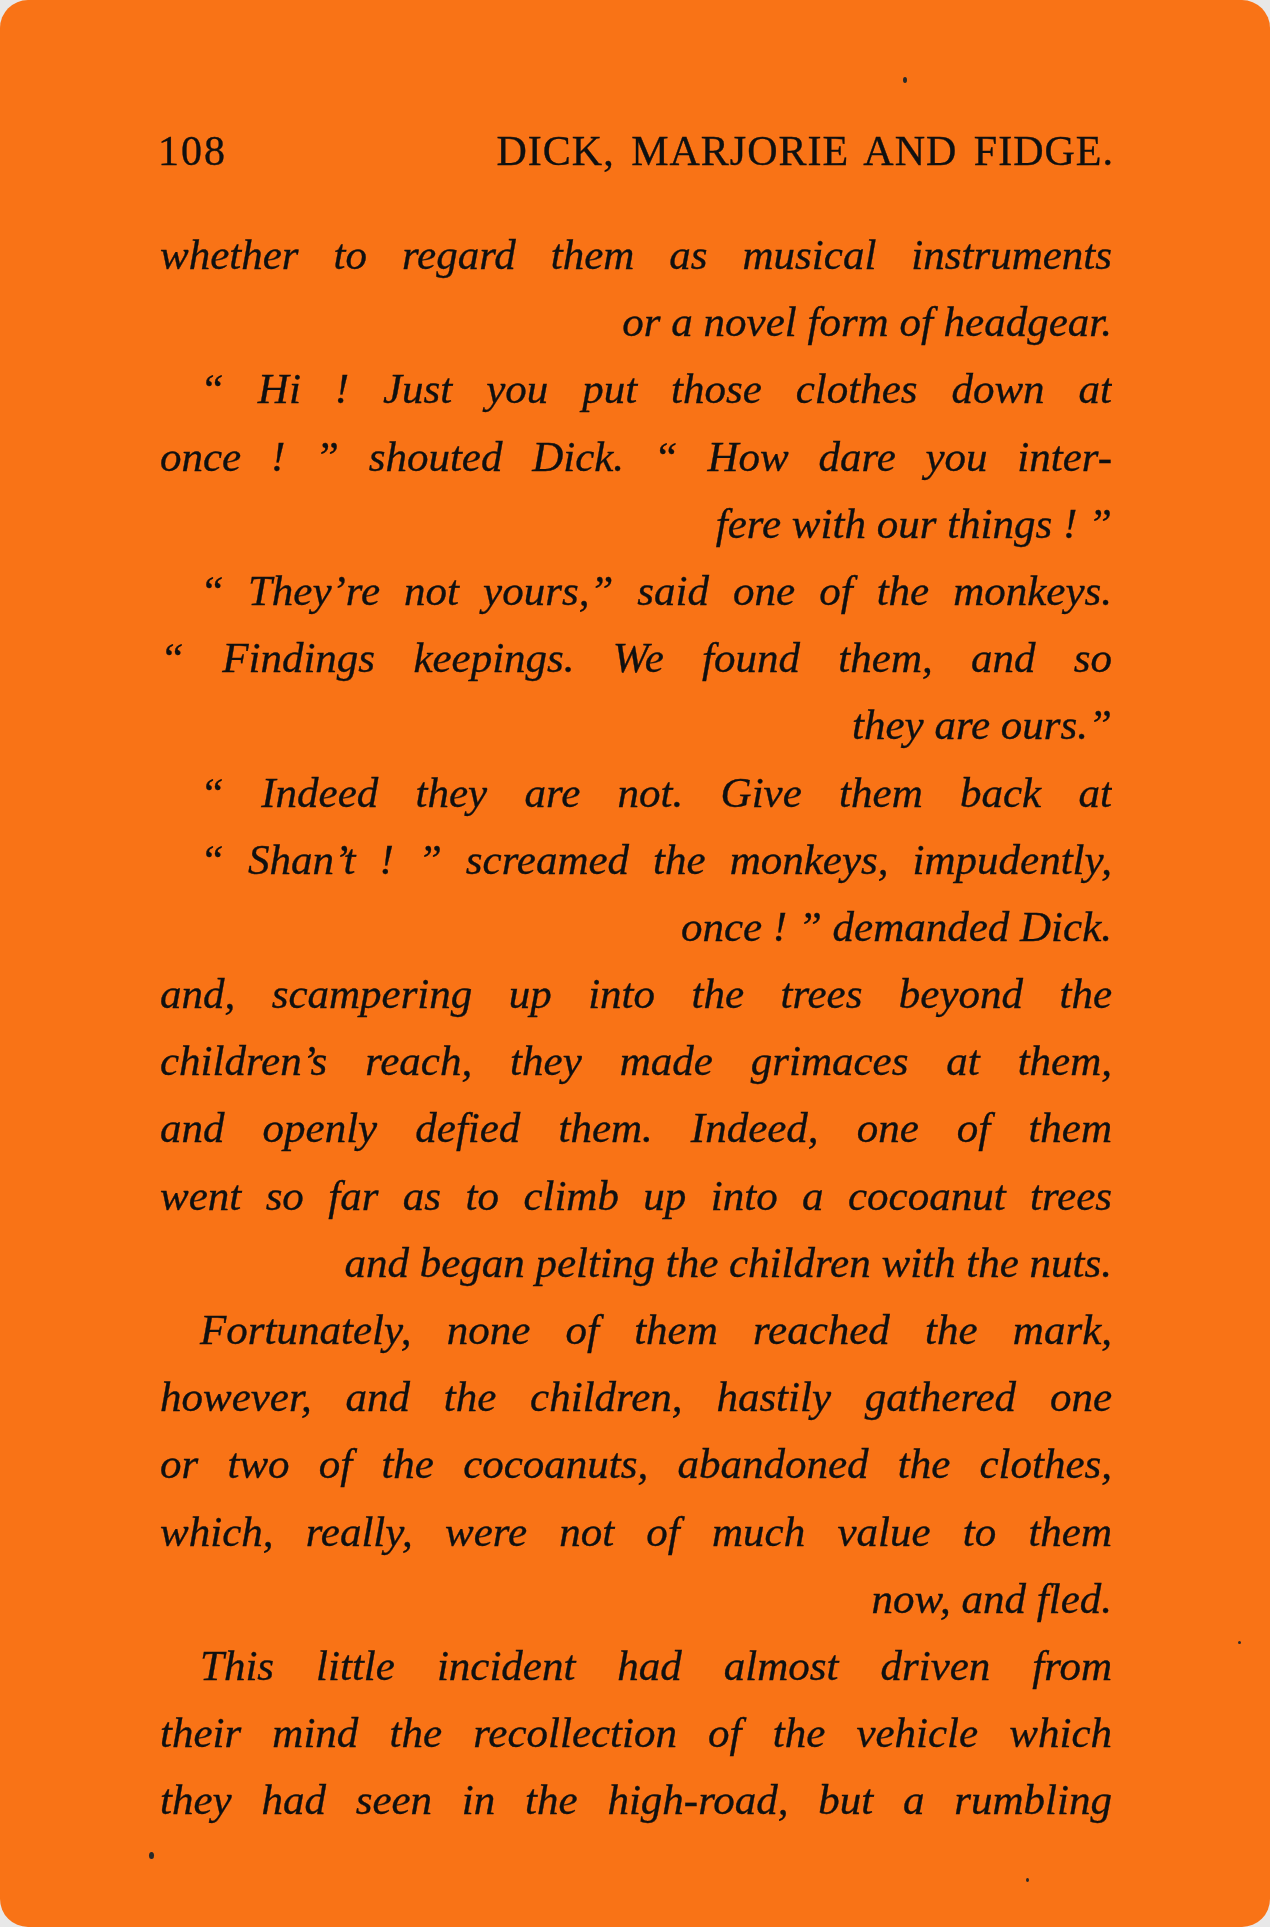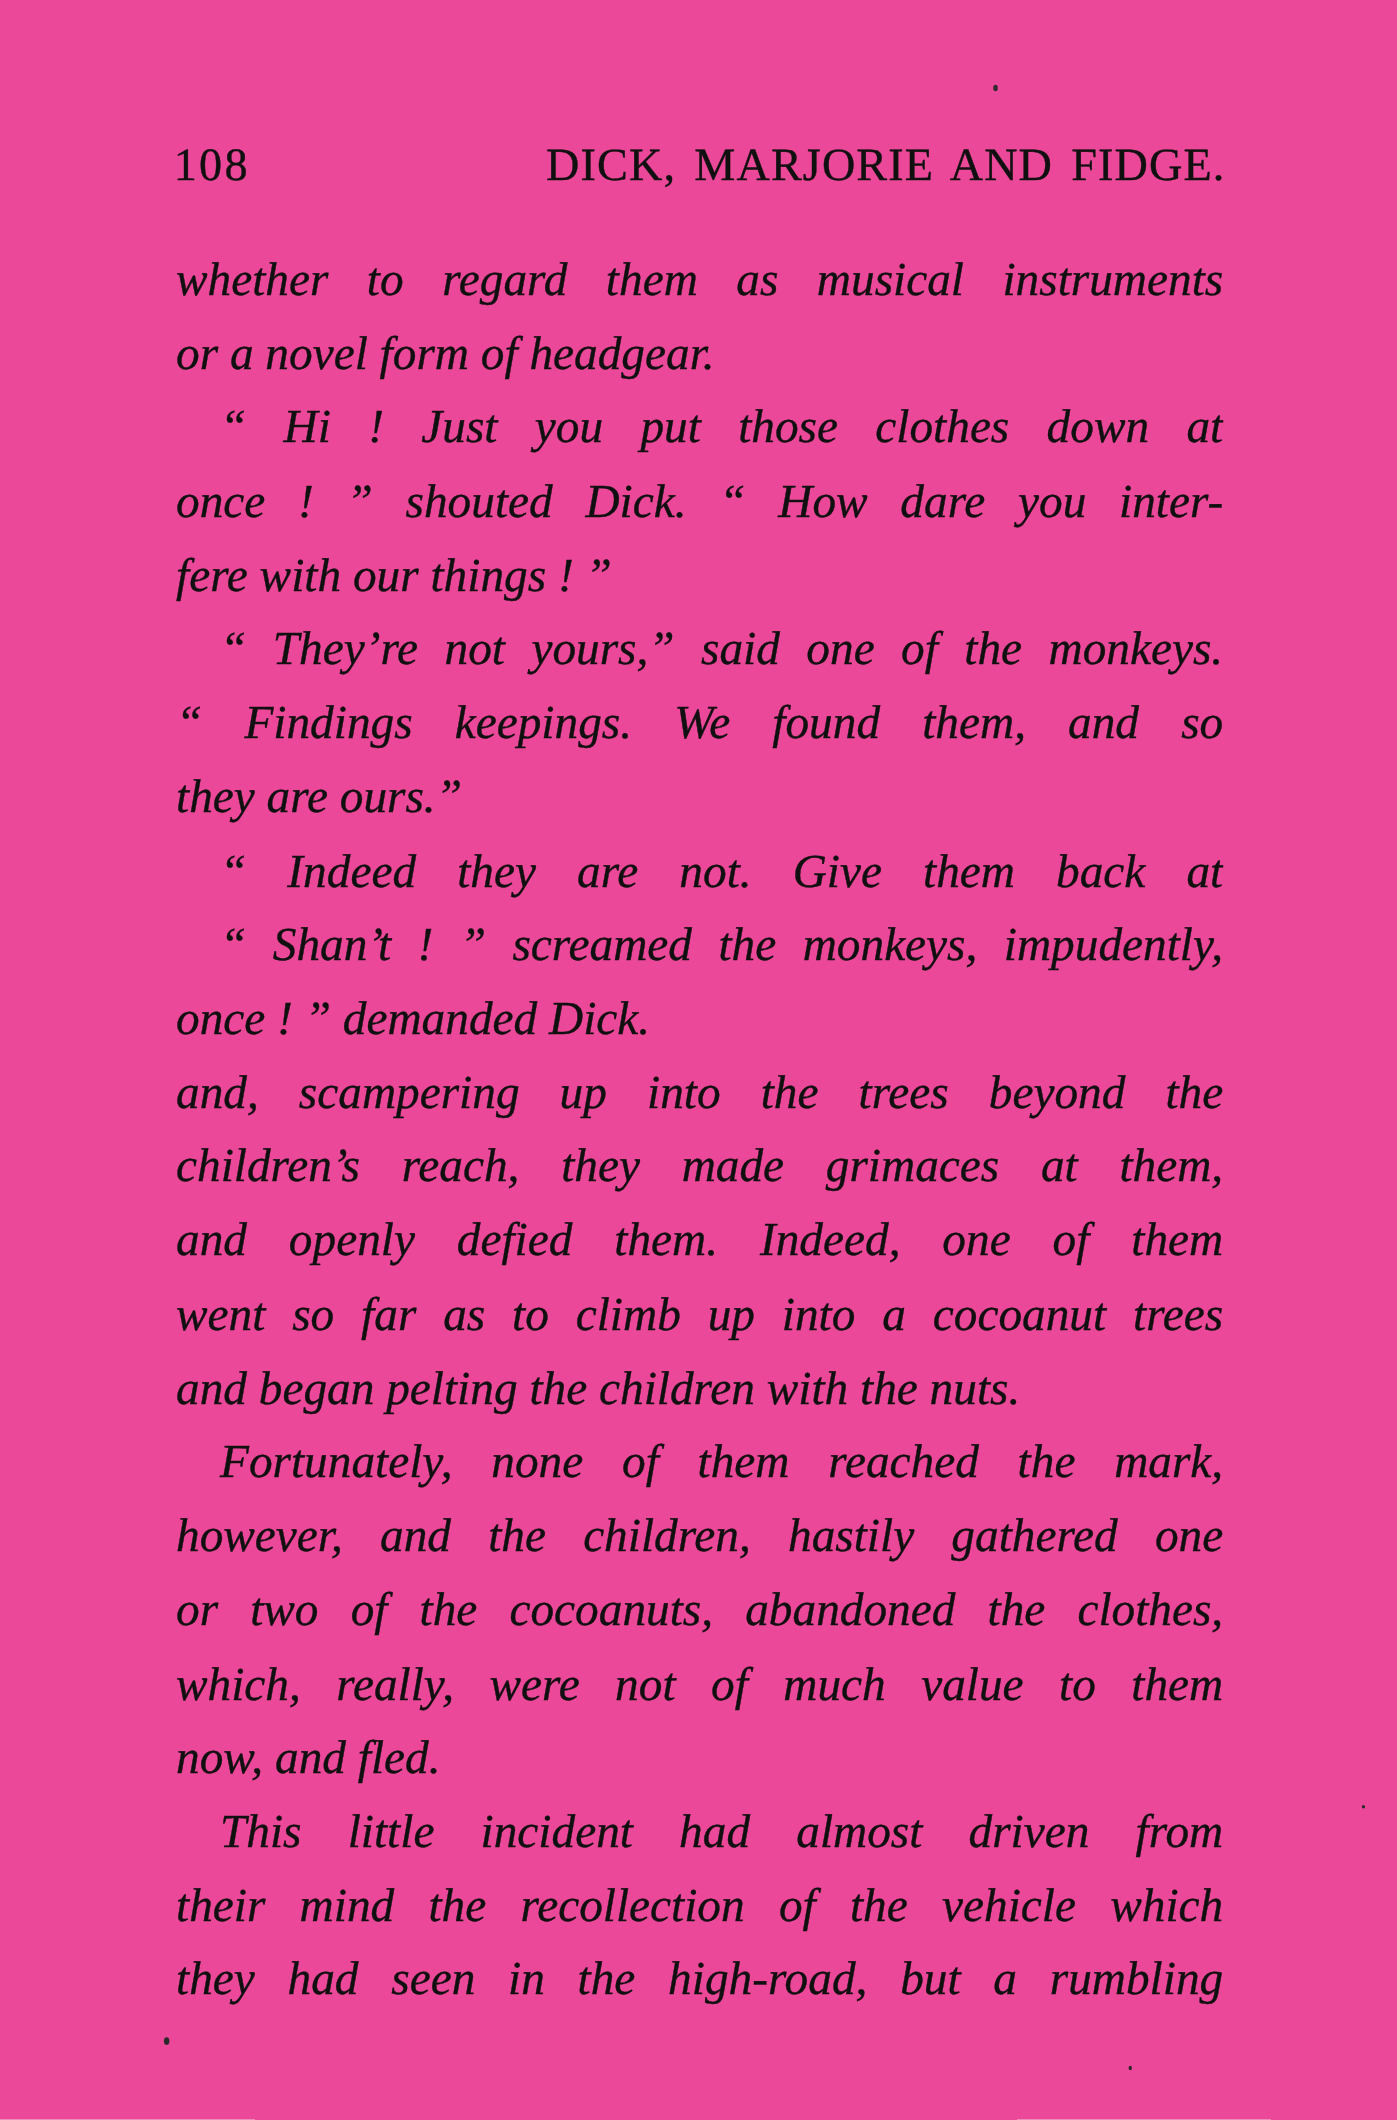--- a/index.html
+++ b/index.html
@@ -4,24 +4,25 @@
 <style>
   html, body {
     margin: 0;
     padding: 0;
     background: #e8e8e8;
   }
   .page {
     position: relative;
     width: 1270px;
     height: 1927px;
-    background: #ec4899;
+    background: #f97316;
     font-family: "Liberation Serif", "DejaVu Serif", serif;
     color: #101010;
     overflow: hidden;
+    border-radius: 28px;
     -webkit-text-stroke: 0.35px #101010;
   }
   .header {
     position: absolute;
     top: 128px;
     left: 158px;
     width: 956px;
     height: 52px;
     font-size: 42px;
     line-height: 46px;
@@ -43,21 +44,21 @@
     top: 221px;
     left: 160px;
     width: 952px;
     font-style: italic;
   }
   .line {
     font-size: 43px;
     line-height: 67.2px;
     height: 67.2px;
     overflow: hidden;
-    text-align: left;
+    text-align: right;
   }
   .line.justify {
     text-align: justify;
     text-align-last: justify;
   }
   .line.indent {
     padding-left: 40px;
   }
   .speck {
     position: absolute;

